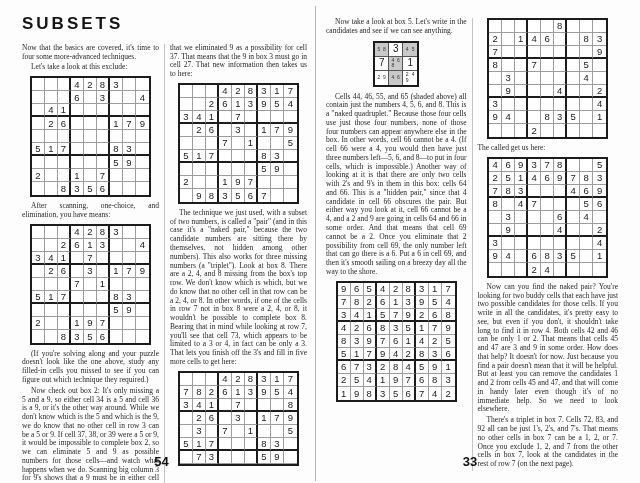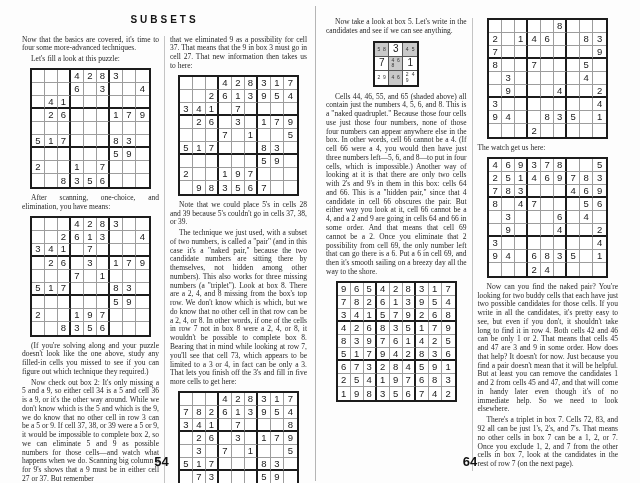--- a/index.html
+++ b/index.html
@@ -3,22 +3,22 @@
 <meta charset="utf-8">
 <style>
   * { box-sizing: border-box; margin: 0; padding: 0; }
   html,body { width:640px; height:483px; background:#fdfdfd; }
   .spread { display:flex; width:640px; height:483px; padding:6px 8px 2px 10px; overflow:hidden; }
   .page { position:relative; font-family:"Liberation Serif", serif; font-size:7.5px; line-height:1.17;
           color:#262626; text-align:justify; }
   .page-left  { width:303px; padding:0 6px 0 12px; }
   .gutter { width:1px; background:#b5b5b5; margin:0 4px 0 2px; }
   .page-right { width:300px; padding:0 2px 0 6px; }
-  h1.title { font-family:"Liberation Sans", sans-serif; font-weight:800; font-size:10px;
-             letter-spacing:3px; text-align:center; color:#141414; margin:8px 0 10px 0; }
+  h1.title { font-family:"Liberation Sans", sans-serif; font-weight:800; font-size:17px;
+             letter-spacing:3px; color:#141414; margin:8px 0 10px 0; }
   .cols { display:flex; align-items:stretch; }
   .col  { flex:1 1 0; min-width:0; }
   .coldiv { width:1px; background:#c4c4c4; margin:0 5px; }
   p { margin-bottom:2px; }
   p.ind { text-indent:9px; }
   .pagenum { position:absolute; bottom:12px; left:50%; transform:translateX(-50%);
              font-family:"Liberation Sans", sans-serif; font-weight:800; font-size:13px; color:#111; }
   
   .sgrid { display:grid; grid-template-columns:repeat(9,13px); grid-auto-rows:13px;
            border:2px solid #1c1c1c; width:max-content; margin:4px auto 5px auto; background:#fff; }
@@ -46,21 +46,21 @@
 <body>
 
 <div class="spread">
 
   <div class="page page-left">
     <h1 class="title">SUBSETS</h1>
     <div class="cols">
 
       <div class="col">
         <p>Now that the basics are covered, it's time to four some more-advanced techniques.</p>
-        <p class="ind">Let's fill a look at this puzzle:</p>
+        <p class="ind">Let's take a look at this exclude:</p>
         <div class="sgrid">
             <div class="scell"></div>
             <div class="scell"></div>
             <div class="scell br"></div>
             <div class="scell">4</div>
             <div class="scell">2</div>
             <div class="scell br">8</div>
             <div class="scell">3</div>
             <div class="scell"></div>
             <div class="scell lc"></div>
@@ -305,21 +305,20 @@
             <div class="scell lr"></div>
             <div class="scell lr">9</div>
             <div class="scell br lr">8</div>
             <div class="scell lr">3</div>
             <div class="scell lr">5</div>
             <div class="scell br lr">6</div>
             <div class="scell lr">7</div>
             <div class="scell lr"></div>
             <div class="scell lc lr"></div>
           </div>
-        <p class="ind">Note that we could place 5's in cells 28 and 39 because 5's couldn't go in cells 37, 38, or 39.</p>
         <p class="ind">The technique we just used, with a subset of two numbers, is called a "pair" (and in this case it's a "naked pair," because the two candidate numbers are sitting there by themselves, not hidden among other numbers). This also works for three missing numbers (a "triplet"). Look at box 8. There are a 2, 4, and 8 missing from the box's top row. We don't know which is which, but we do know that no other cell in that row can be a 2, 4, or 8. In other words, if one of the cells in row 7 not in box 8 were a 2, 4, or 8, it wouldn't be possible to complete box 8. Bearing that in mind while looking at row 7, you'll see that cell 73, which appears to be limited to a 3 or 4, in fact can be only a 3. That lets you finish off the 3's and fill in five more cells to get here:</p>
         <div class="sgrid">
             <div class="scell"></div>
             <div class="scell"></div>
             <div class="scell br"></div>
             <div class="scell">4</div>
             <div class="scell">2</div>
             <div class="scell br">8</div>
             <div class="scell">3</div>
             <div class="scell">1</div>
@@ -606,21 +605,21 @@
             <div class="scell lr"></div>
             <div class="scell lr"></div>
             <div class="scell br lr"></div>
             <div class="scell lr">2</div>
             <div class="scell lr"></div>
             <div class="scell br lr"></div>
             <div class="scell lr"></div>
             <div class="scell lr"></div>
             <div class="scell lc lr"></div>
           </div>
-        <p>The watch get us here:</p>
+        <p>The called get us here:</p>
         <div class="sgrid">
             <div class="scell">4</div>
             <div class="scell">6</div>
             <div class="scell br">9</div>
             <div class="scell">3</div>
             <div class="scell">7</div>
             <div class="scell br">8</div>
             <div class="scell"></div>
             <div class="scell"></div>
             <div class="scell lc">5</div>
@@ -695,16 +694,16 @@
             <div class="scell br lr"></div>
             <div class="scell lr"></div>
             <div class="scell lr"></div>
             <div class="scell lc lr"></div>
           </div>
         <p class="ind">Now can you find the naked pair? You're looking for two buddy cells that each have just two possible candidates for those cells. If you write in all the candidates, it's pretty easy to see, but even if you don't, it shouldn't take long to find it in row 4. Both cells 42 and 46 can be only 1 or 2. That means that cells 45 and 47 are 3 and 9 in some order. How does that help? It doesn't for now. Just because you find a pair doesn't mean that it will be helpful. But at least you can remove the candidates 1 and 2 from cells 45 and 47, and that will come in handy later even though it's of no immediate help. So we need to look elsewhere.</p>
         <p class="ind">There's a triplet in box 7. Cells 72, 83, and 92 all can be just 1's, 2's, and 7's. That means no other cells in box 7 can be a 1, 2, or 7. Once you exclude 1, 2, and 7 from the other cells in box 7, look at the candidates in the rest of row 7 (on the next page).</p>
       </div>
 
     </div>
-    <div class="pagenum">64</div>
+    <div class="pagenum">33</div>
   </div>
 
 </div>
 
 </body></html>

